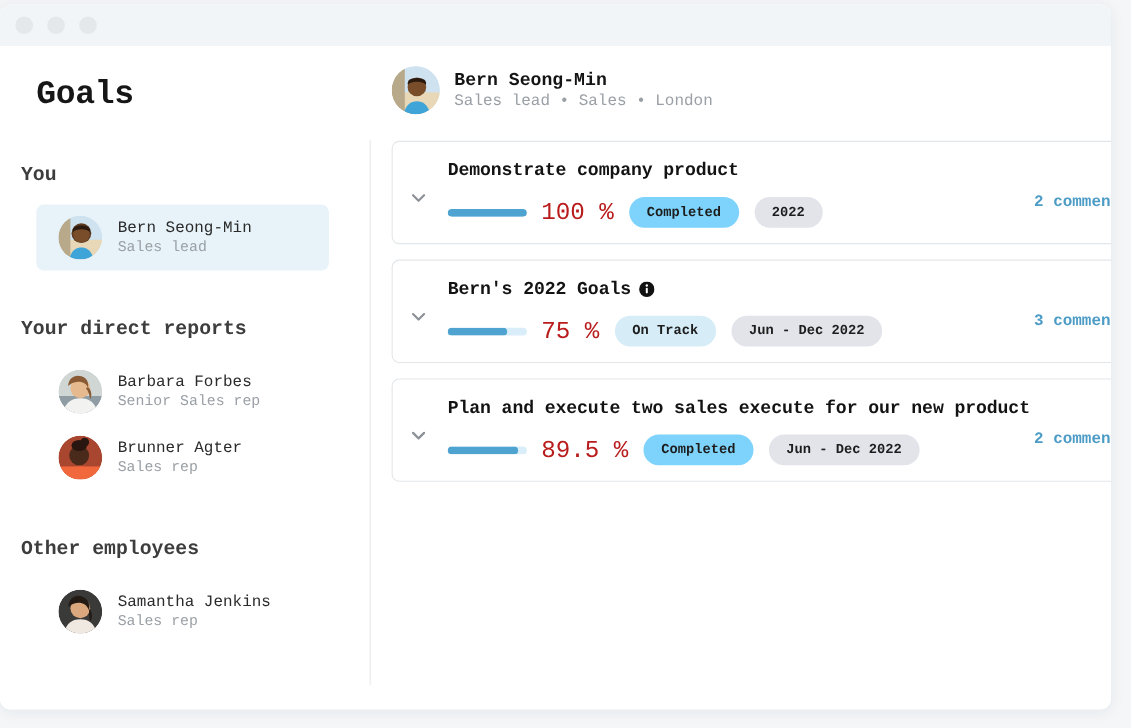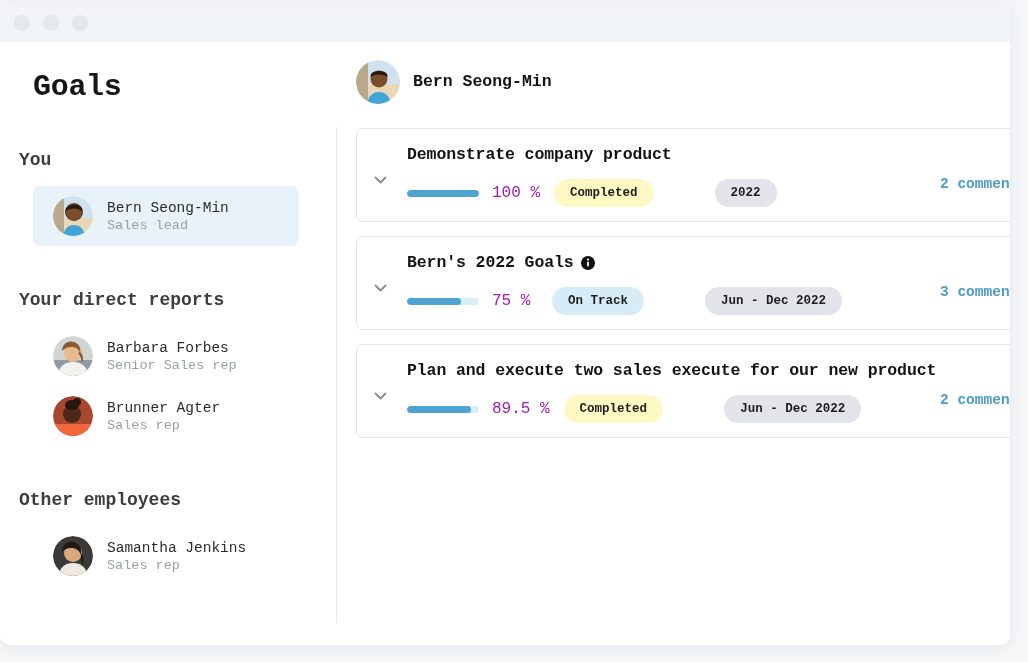--- a/index.html
+++ b/index.html
@@ -167,34 +167,34 @@
     border-radius: 4px;
     background: #d9eef9;
     overflow: hidden;
   }
   .progress-fill {
     height: 100%;
     border-radius: 4px;
     background: #4fa3d1;
   }
   .progress-label {
-    font-size: 16px;
-    color: #a21caf;
+    font-size: 22px;
+    color: #b91c1c;
     min-width: 46px;
   }
   .badge {
     font-size: 12.5px;
     font-weight: bold;
     padding: 7px 16px;
     border-radius: 16px;
     white-space: nowrap;
   }
-  .badge.completed { background: #fef9c3; color: #1d1d1d; }
+  .badge.completed { background: #7dd3fc; color: #1d1d1d; }
   .badge.ontrack  { background: #d6edf8; color: #1d1d1d; text-align: center; }
-  .badge.period   { background: #e2e4ea; color: #1d1d1d; margin-left: 47px; }
+  .badge.period   { background: #e2e4ea; color: #1d1d1d; }
   .comments-link {
     position: absolute;
     right: 28px; top: 47px;
     font-size: 14.5px;
     font-weight: bold;
     color: #4d9cc6;
     cursor: pointer;
     white-space: nowrap;
   }
 </style>
@@ -334,20 +334,21 @@
               <rect y="24" width="44" height="20" fill="#e8d8b8"></rect>
               <rect x="0" y="0" width="12" height="44" fill="#b8a98a"></rect>
               <path d="M11 44c1.6-9 6.6-12 12-12s10.4 3 12 12z" fill="#3fa4d8"></path>
               <circle cx="23" cy="19" r="8.5" fill="#7a4d2a"></circle>
               <path d="M15 14c2-4 14-4 16 0 .5 1.3.5 2.7 0 3.2-2-3.7-14-3.7-16 0-.5-.5-.5-1.9 0-3.2z" fill="#2b1a0f"></path>
             </g>
           </svg>
         </div>
         <div>
           <div class="profile-name">Bern Seong-Min</div>
+          <div class="profile-meta">Sales lead • Sales • London</div>
         </div>
       </div>
 
       <div class="goal-card">
         <div class="chevron-btn">
           <svg width="13" height="9" viewBox="0 0 13 9">
               <path d="M1.5 1.5L6.5 6.5L11.5 1.5" stroke="#8b9197" stroke-width="2" fill="none" stroke-linecap="round" stroke-linejoin="round"></path>
             </svg>
         </div>
         <div class="goal-body">

